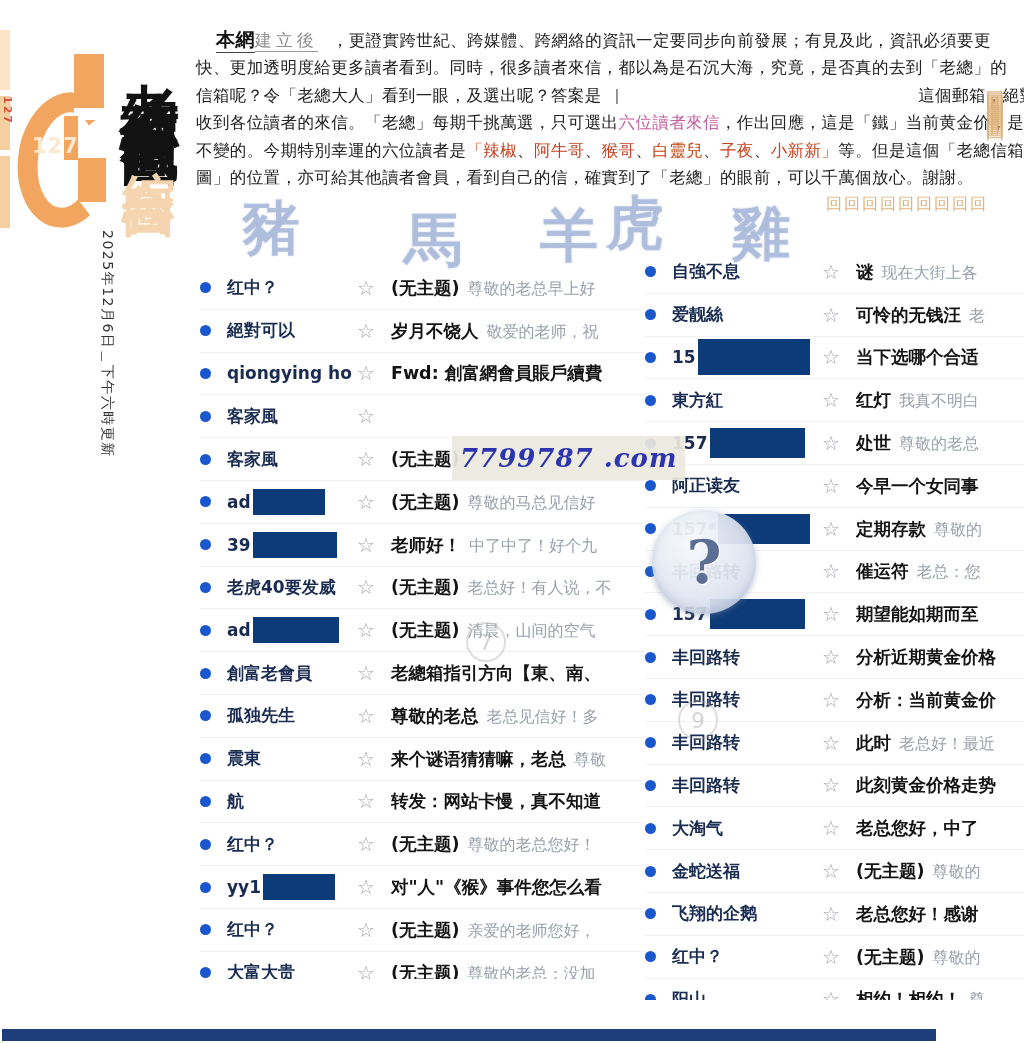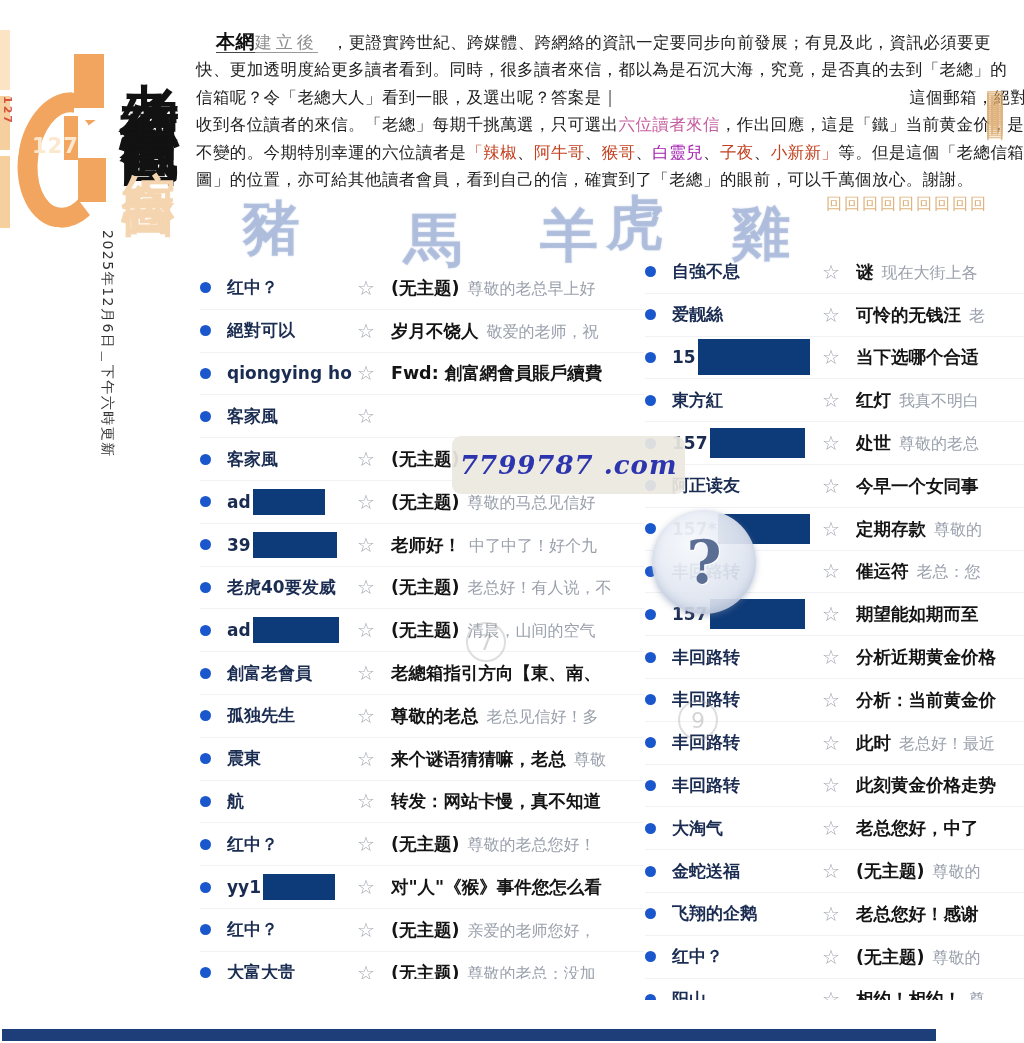--- a/index.html
+++ b/index.html
@@ -27,41 +27,41 @@
   .vtitle .black{font-size:59px;color:#121212;letter-spacing:10px;}
   .vtitle .tan{font-size:53px;color:#f5d5b0;letter-spacing:9px;margin-top:14px;}
 
   .date-note{position:absolute;left:-4px;top:332px;width:222px;text-align:center;
      transform:rotate(90deg);font-size:14px;color:#333;letter-spacing:1.5px;white-space:nowrap;}
 
   
   .intro{position:absolute;left:196px;top:28px;width:818px;font-size:16.5px;color:#222;
      line-height:27.4px;letter-spacing:.4px;
      font-family:"DejaVu Serif","Liberation Serif",serif;}
-  .intro .iline{white-space:nowrap;}
+  .intro .iline{white-space:nowrap;font-family:Liberation Mono, monospace;}
   .intro .indent{display:inline-block;width:20px;}
   .seg-lead{font-weight:bold;font-size:19px;color:#111;border-bottom:1px solid #444;}
   .seg-sub{color:#8f8f8f;font-size:17px;letter-spacing:4px;border-bottom:1px solid #999;}
   .seg-pink{color:#c65f9f;}
   .seg-red{color:#c2401e;}
-  .seg-mag{color:#a21caf;}
+  .seg-mag{color:#c2410c;}
   .seg-bar{color:#666;}
   .seg-gap{display:inline-block;}
 
   
   .meander-v{position:absolute;left:986px;top:76px;writing-mode:vertical-rl;
      font-size:19px;color:#d9a668;letter-spacing:2px;opacity:.85;line-height:1;}
   .meander-h{position:absolute;left:826px;top:196px;font-size:16px;color:#d9a668;
      letter-spacing:2px;opacity:.85;line-height:1;white-space:nowrap;}
 
   .zodiac{position:absolute;font-family:"DejaVu Serif","Liberation Serif",serif;font-weight:bold;
      color:rgba(143,164,208,.55);font-size:58px;text-shadow:0 0 2px rgba(143,164,208,.4);}
 
   .sitemark{position:absolute;left:452px;top:436px;background:rgba(236,232,223,.92);
-     border-radius:9px;padding:14px 8px;font-family:"DejaVu Serif","Liberation Serif",serif;
+     border-radius:0;padding:7px 8px;font-family:"DejaVu Serif","Liberation Serif",serif;
      font-style:italic;font-weight:bold;font-size:26px;color:#2d35ae;letter-spacing:1px;z-index:6;}
   .qmark{position:absolute;left:652px;top:510px;width:104px;height:104px;border-radius:50%;
      background:radial-gradient(circle at 38% 32%,rgba(246,248,252,.95),rgba(205,214,231,.9));
      box-shadow:0 2px 6px rgba(120,135,165,.45), inset 0 -4px 8px rgba(140,155,185,.35);
      display:flex;align-items:center;justify-content:center;z-index:6;}
   .qmark span{font-size:60px;font-weight:bold;color:#5b6e94;font-family:"DejaVu Serif",serif;
      text-shadow:1px 1px 0 #fff;}
   .circnum{position:absolute;width:36px;height:36px;border:2px solid rgba(160,160,160,.35);
      border-radius:50%;color:rgba(150,150,150,.4);font-size:22px;display:flex;
      align-items:center;justify-content:center;z-index:5;}

